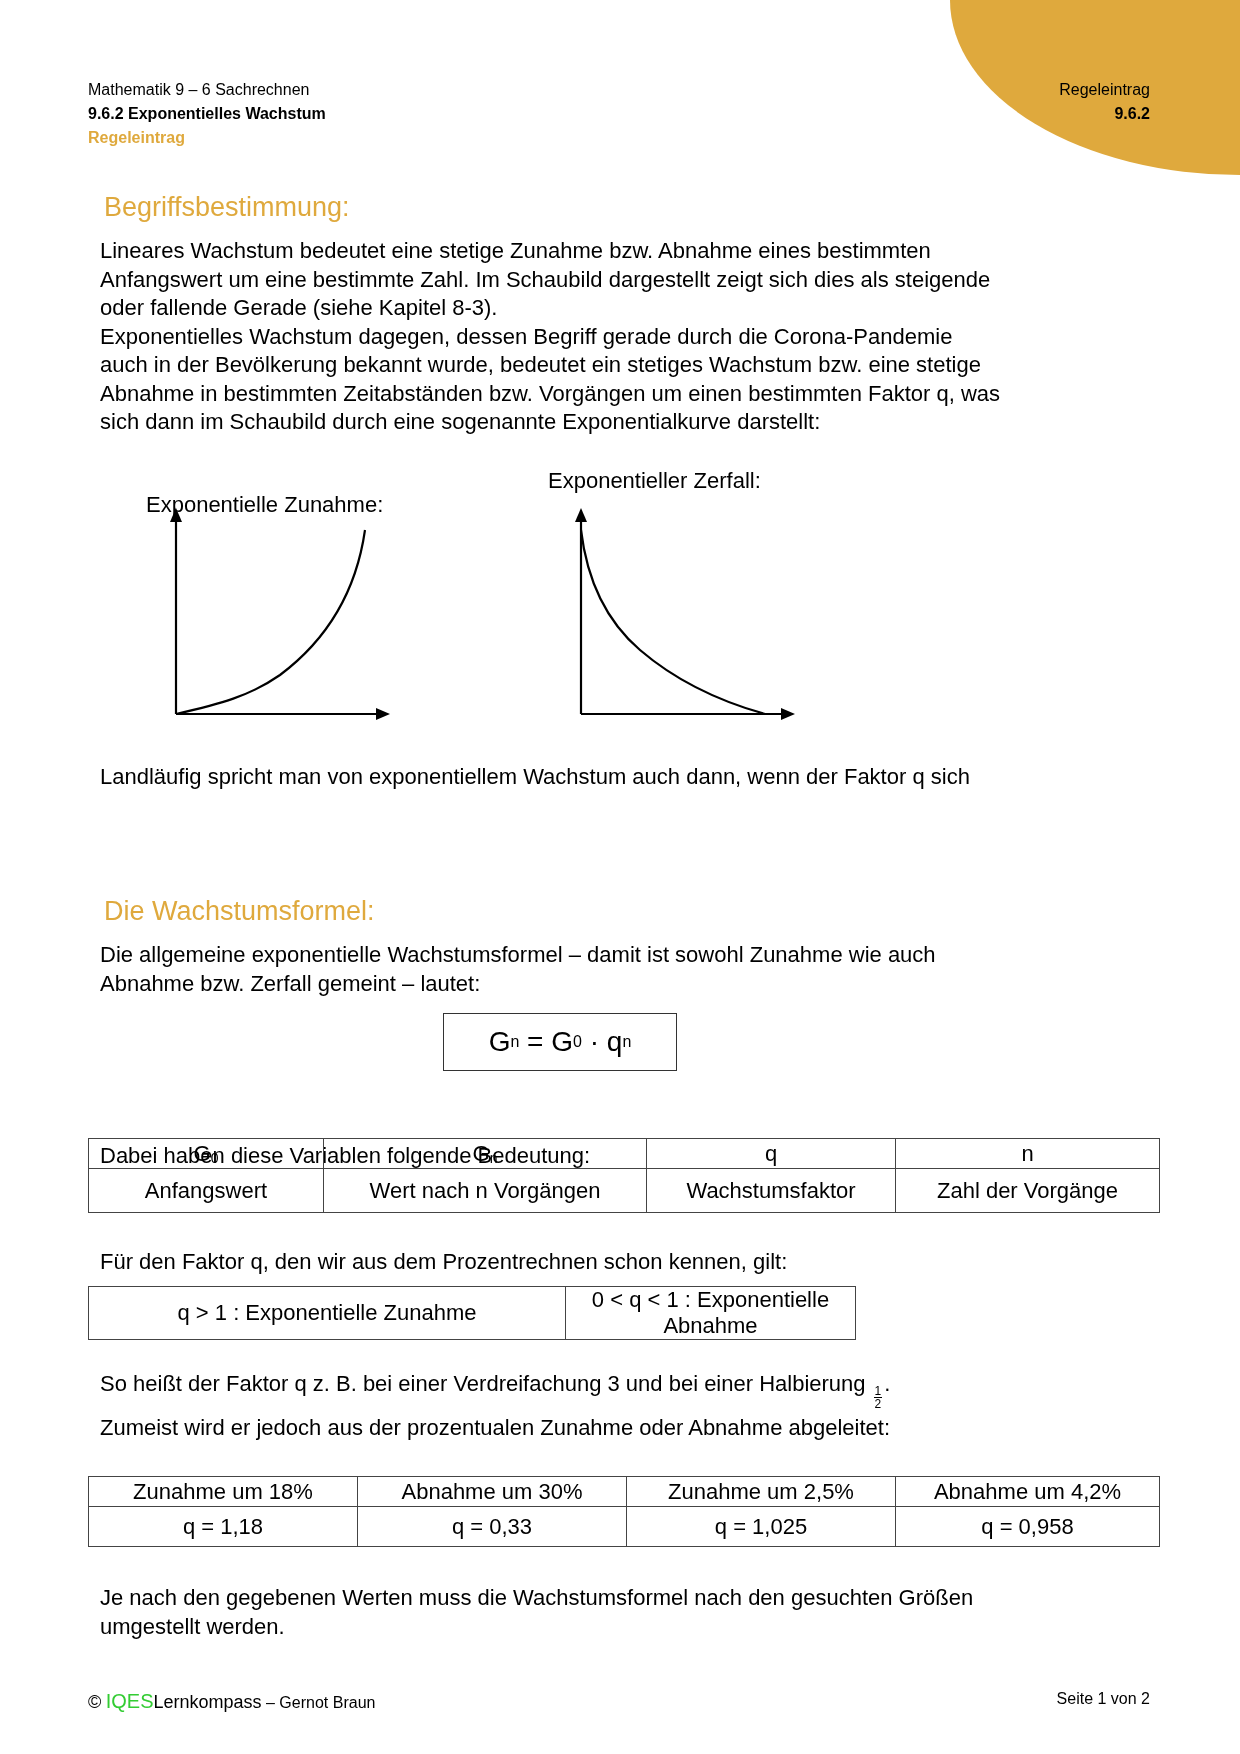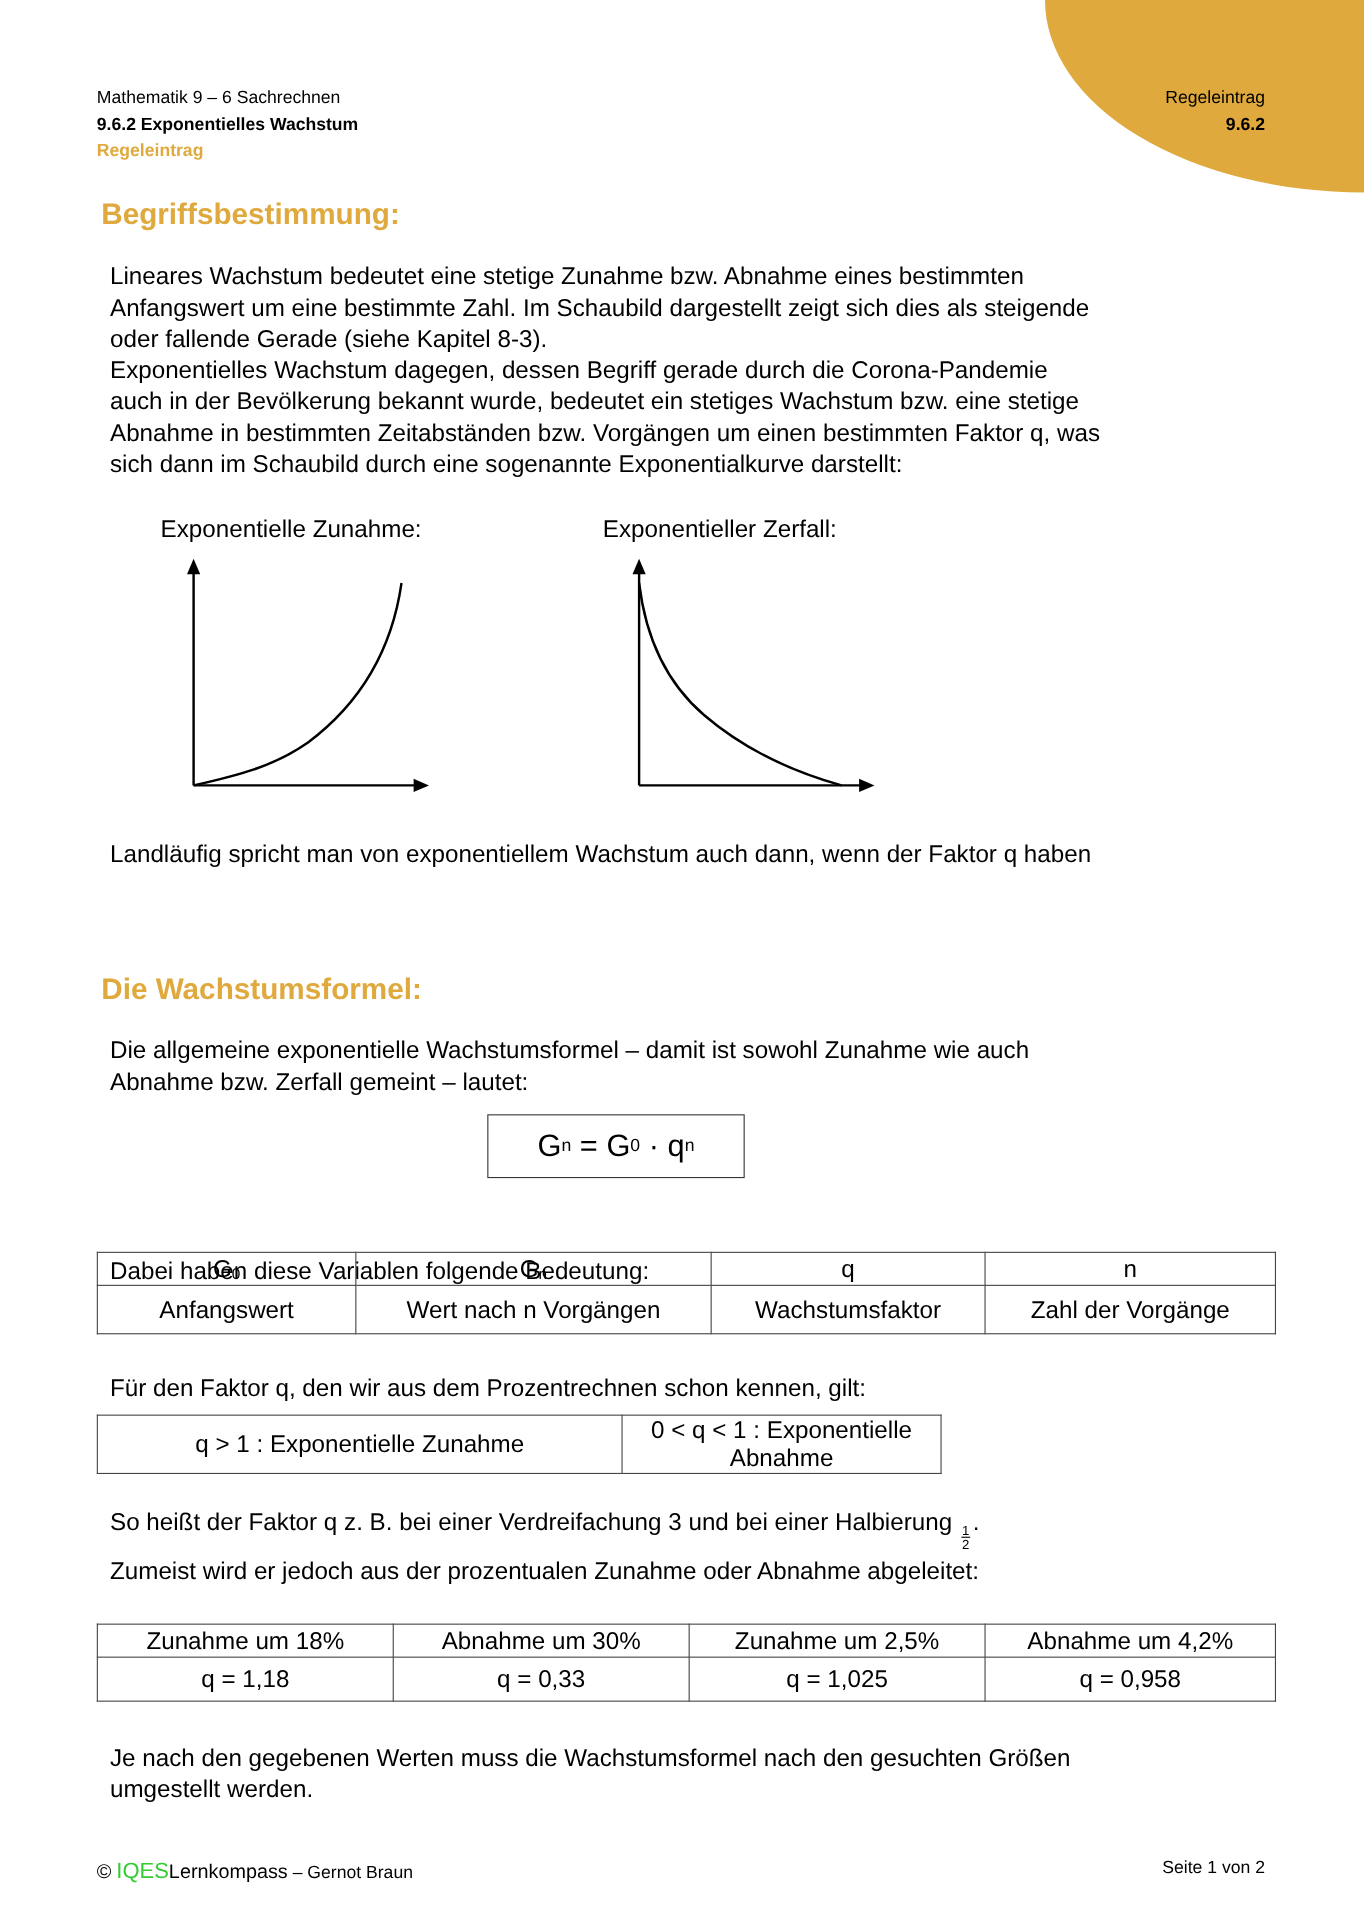--- a/index.html
+++ b/index.html
@@ -11,21 +11,21 @@
       position: absolute; right: 0; top: 0; width: 290px; height: 175px;
       background: #DFA93D;
       border-bottom-left-radius: 290px 175px;
     }
     .hdr-left { position: absolute; left: 88px; top: 78px; font-size: 16px; line-height: 24px; }
     .hdr-left .l2 { font-weight: bold; }
     .hdr-left .l3 { font-weight: bold; color: #DFA93D; }
     .hdr-right { position: absolute; right: 90px; top: 78px; font-size: 16px; line-height: 24px; text-align: right; }
     .hdr-right .r2 { font-weight: bold; }
     h2 {
-      position: absolute; left: 88px; margin: 4px; font-size: 27px; font-weight: bold; color: #DFA93D;
+      position: absolute; left: 88px; margin: 16px; font-size: 27px; font-weight: normal; color: #DFA93D;
     }
     .para { position: absolute; left: 100px; width: 1060px; font-size: 22px; line-height: 28.5px; margin: 0; }
     .graph-label { position: absolute; font-size: 22px; }
     svg.graph { position: absolute; overflow: visible; }
     .formula-box {
       position: absolute; left: 443px; top: 1013px; width: 234px; height: 58px;
       border: 1.5px solid #333; box-sizing: border-box;
       display: flex; align-items: center; justify-content: center; font-size: 28px;
     }
     .formula-box sub { font-size: 16px; vertical-align: -2px; }
@@ -60,41 +60,41 @@
 <div class="para" style="top:237px;">
   <div>Lineares Wachstum bedeutet eine stetige Zunahme bzw. Abnahme eines bestimmten</div>
   <div>Anfangswert um eine bestimmte Zahl. Im Schaubild dargestellt zeigt sich dies als steigende</div>
   <div>oder fallende Gerade (siehe Kapitel 8-3).</div>
   <div>Exponentielles Wachstum dagegen, dessen Begriff gerade durch die Corona-Pandemie</div>
   <div>auch in der Bevölkerung bekannt wurde, bedeutet ein stetiges Wachstum bzw. eine stetige</div>
   <div>Abnahme in bestimmten Zeitabständen bzw. Vorgängen um einen bestimmten Faktor q, was</div>
   <div>sich dann im Schaubild durch eine sogenannte Exponentialkurve darstellt:</div>
 </div>
 
-<div class="graph-label" style="left:146px; top:468px;">Exponentielle Zunahme:</div>
+<div class="graph-label" style="left:146px; top:492px;">Exponentielle Zunahme:</div>
 <div class="graph-label" style="left:548px; top:468px;">Exponentieller Zerfall:</div>
 
 <svg class="graph" style="left:160px; top:500px;" width="240" height="220">
   <line x1="16" y1="214" x2="16" y2="18" stroke="#000" stroke-width="2.2"></line>
   <polygon points="16,8 10,22 22,22" fill="#000"></polygon>
   <line x1="16" y1="214" x2="220" y2="214" stroke="#000" stroke-width="2.2"></line>
   <polygon points="230,214 216,208 216,220" fill="#000"></polygon>
   <path d="M16,214 C60,204 90,196 120,175 C160,145 195,100 205,30" fill="none" stroke="#000" stroke-width="2.2"></path>
 </svg>
 
 <svg class="graph" style="left:565px; top:500px;" width="240" height="220">
   <line x1="16" y1="214" x2="16" y2="18" stroke="#000" stroke-width="2.2"></line>
   <polygon points="16,8 10,22 22,22" fill="#000"></polygon>
   <line x1="16" y1="214" x2="220" y2="214" stroke="#000" stroke-width="2.2"></line>
   <polygon points="230,214 216,208 216,220" fill="#000"></polygon>
   <path d="M16,30 C22,80 40,120 75,150 C110,180 150,200 200,214" fill="none" stroke="#000" stroke-width="2.2"></path>
 </svg>
 
 <div class="para" style="top:763px;">
-  <div>Landläufig spricht man von exponentiellem Wachstum auch dann, wenn der Faktor q haben</div>
+  <div>Landläufig spricht man von exponentiellem Wachstum auch dann, wenn der Faktor q sich</div>
 </div>
 
 <h2 style="top:880px;">Die Wachstumsformel:</h2>
 
 <div class="para" style="top:941px;">
   <div>Die allgemeine exponentielle Wachstumsformel – damit ist sowohl Zunahme wie auch</div>
   <div>Abnahme bzw. Zerfall gemeint – lautet:</div>
 </div>
 
 <div class="formula-box">

